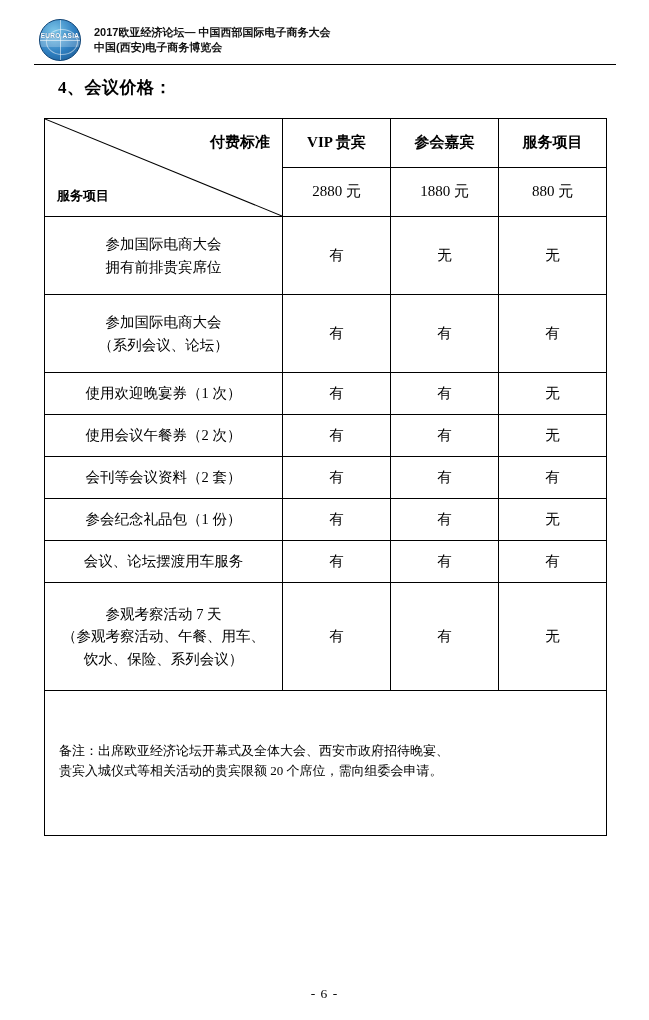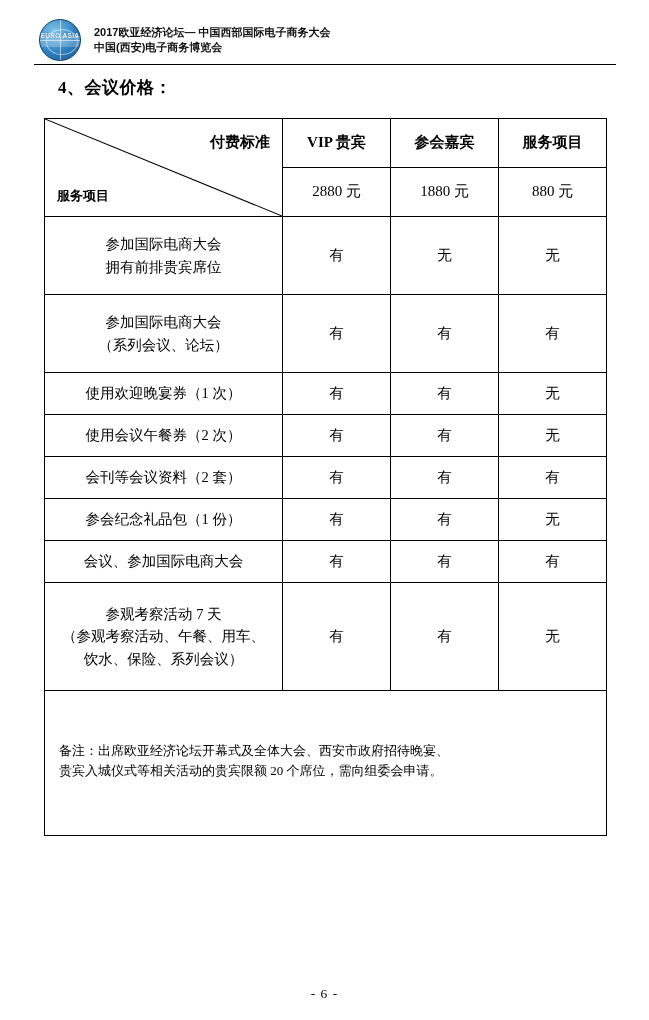--- a/index.html
+++ b/index.html
@@ -333,21 +333,21 @@
           <td class="cell-lines">
             <div>参会纪念礼品包（1 份）</div>
           </td>
           <td>有</td>
           <td>有</td>
           <td>无</td>
         </tr>
 
         <tr class="row-one-line">
           <td class="cell-lines">
-            <div>会议、参加国际电商大会</div>
+            <div>会议、论坛摆渡用车服务</div>
           </td>
           <td>有</td>
           <td>有</td>
           <td>有</td>
         </tr>
 
         <tr class="row-three-line">
           <td class="cell-lines">
             <div>参观考察活动 7 天</div>
             <div>（参观考察活动、午餐、用车、</div>

